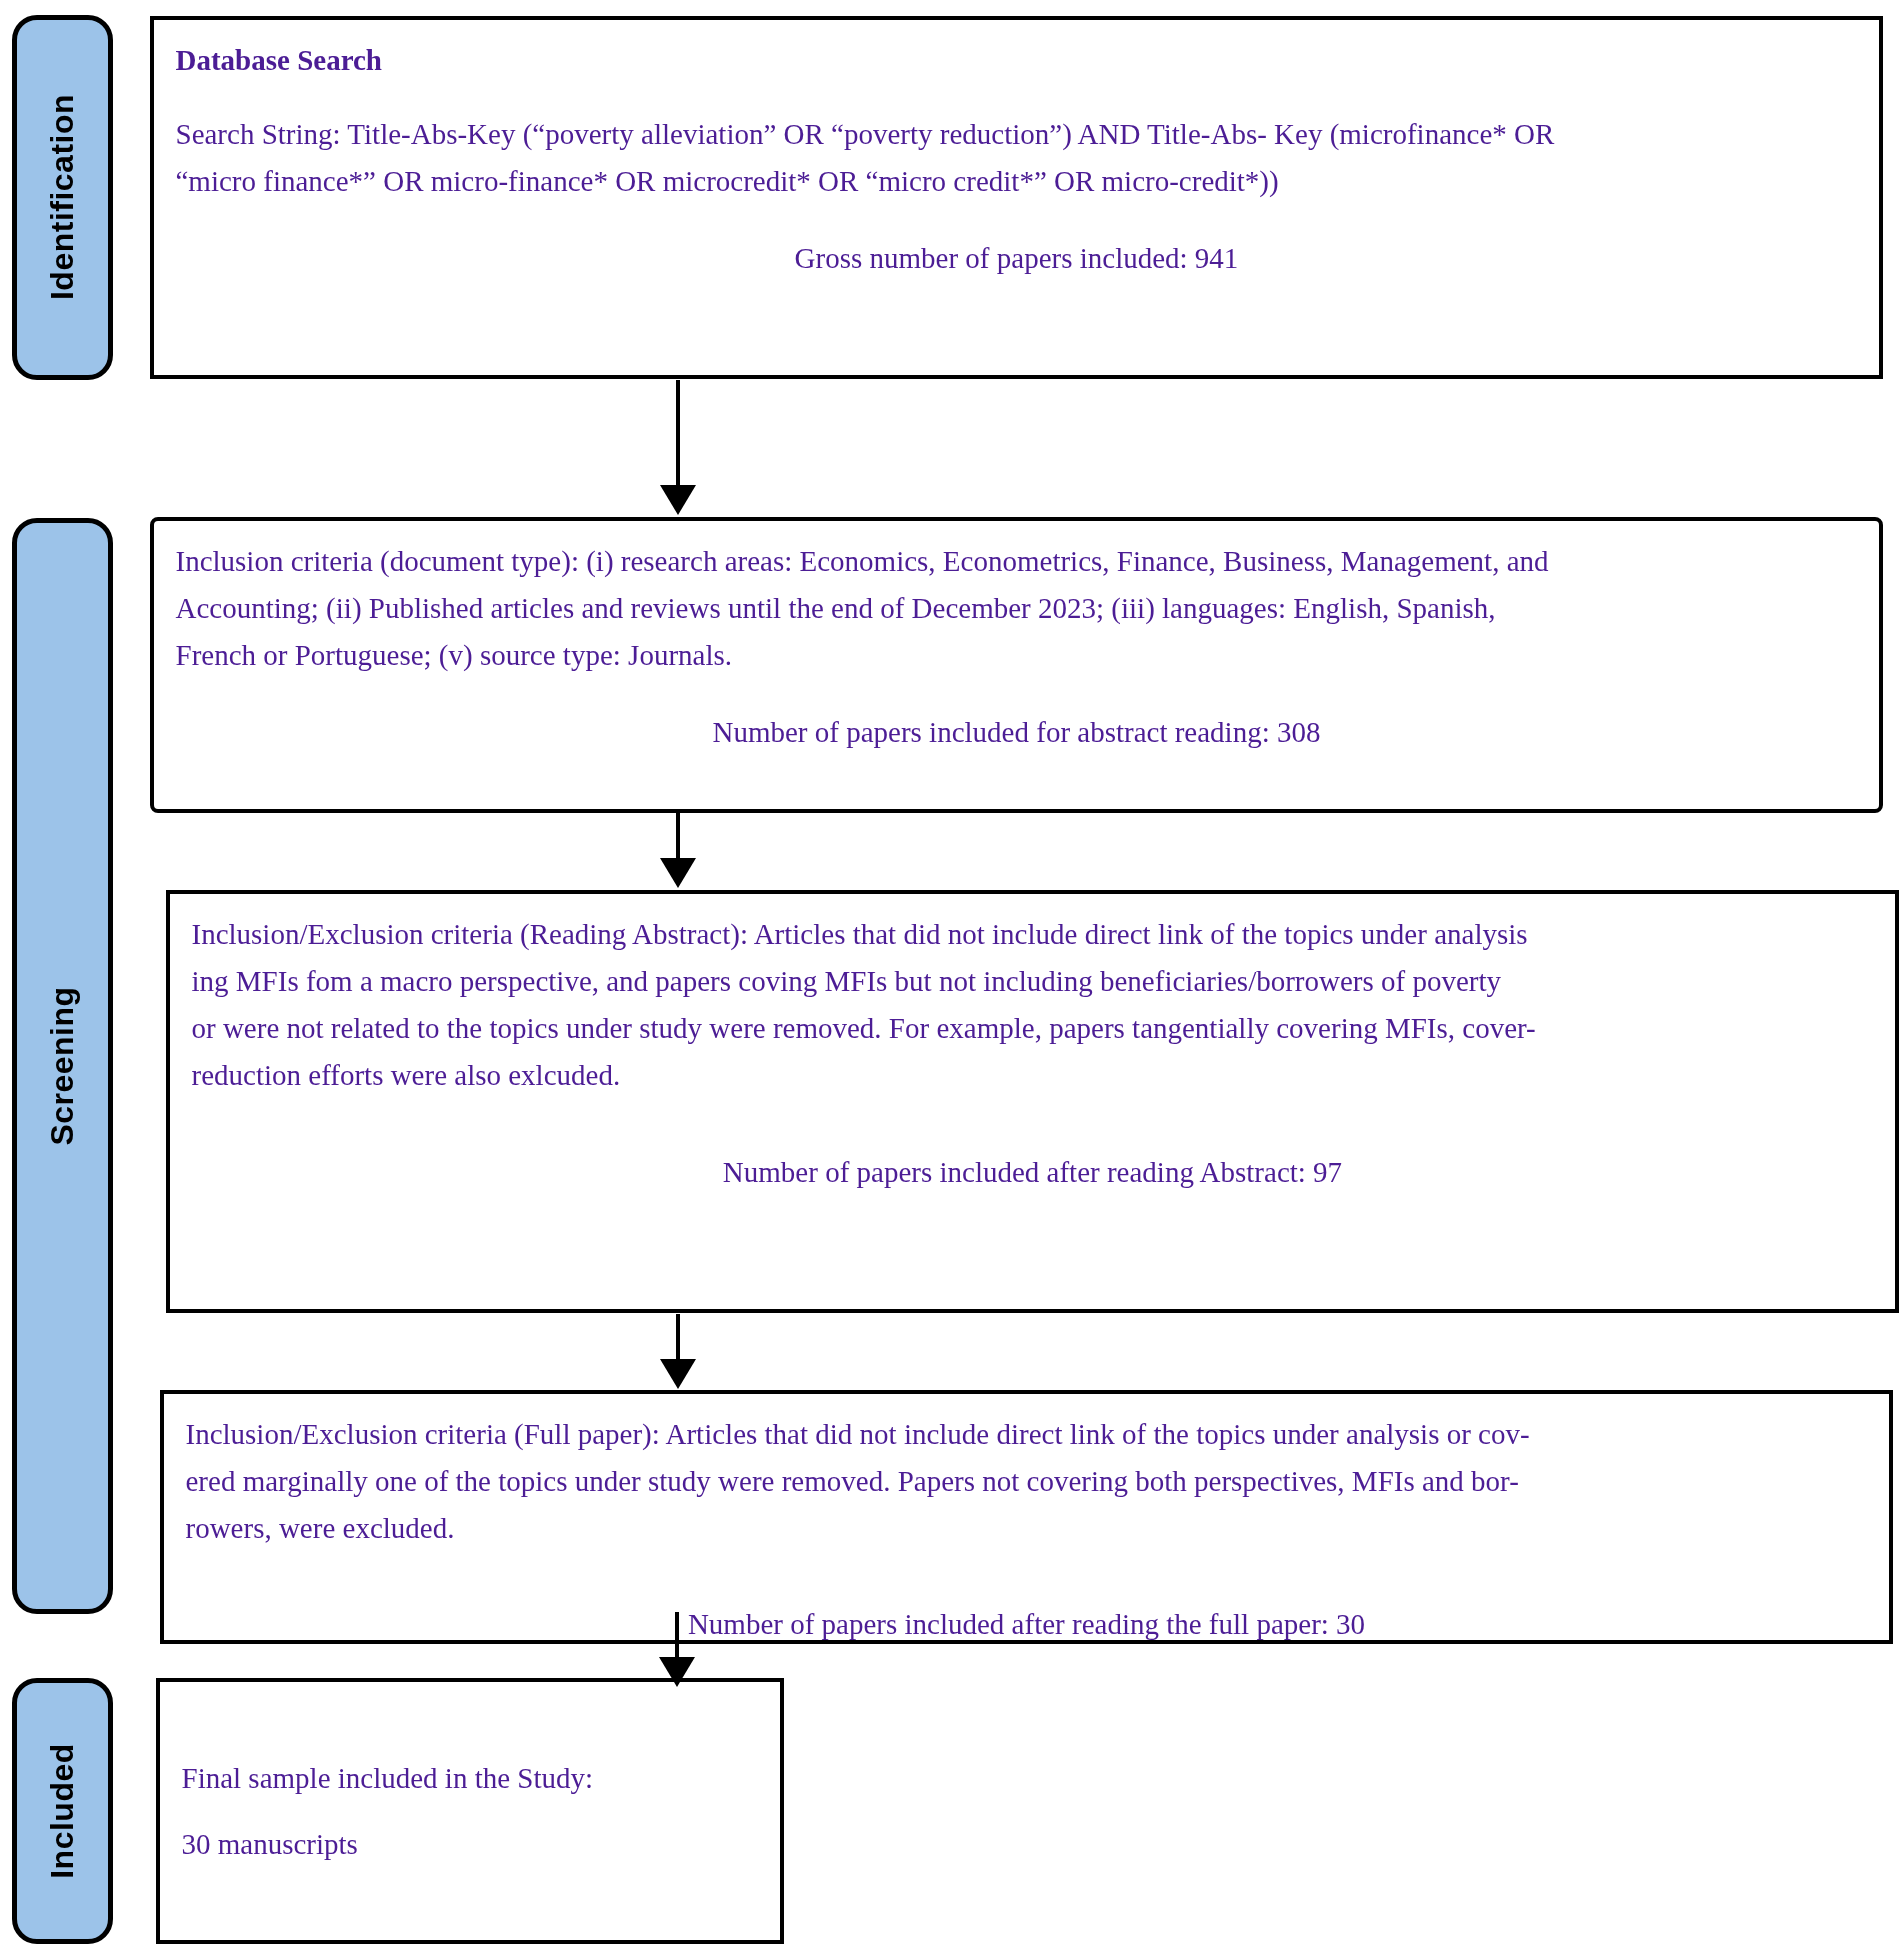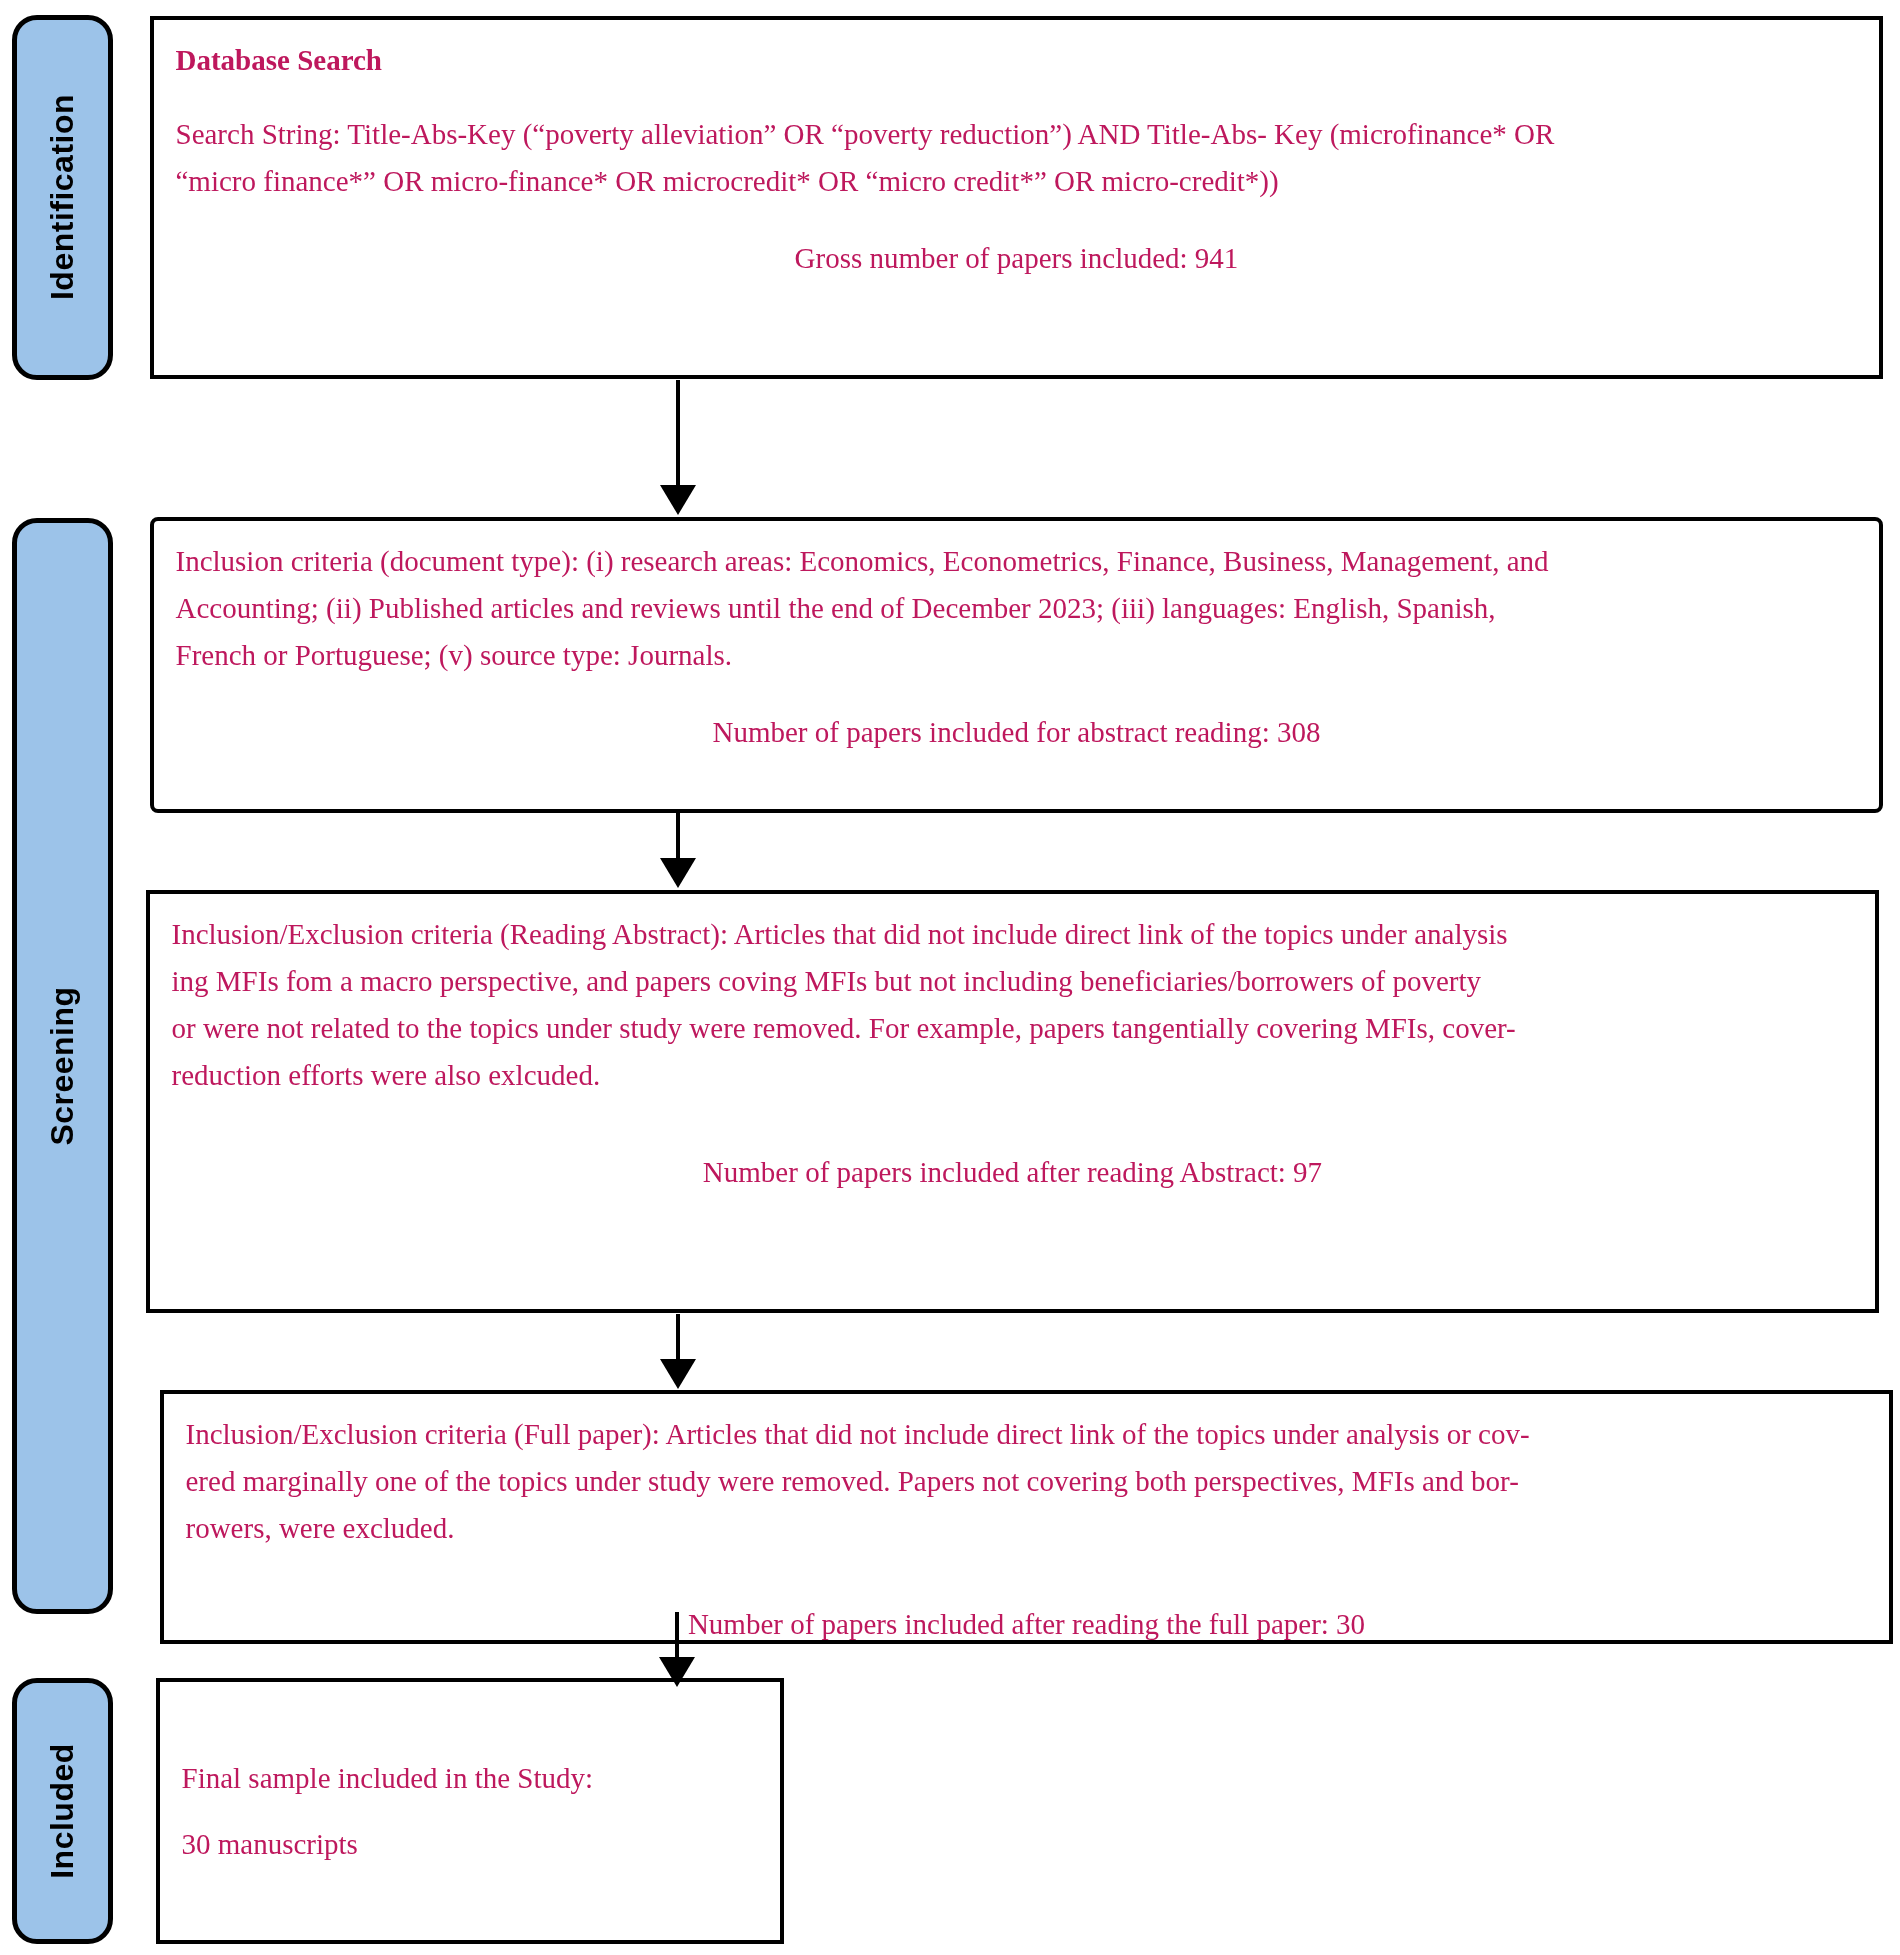--- a/index.html
+++ b/index.html
@@ -51,26 +51,26 @@
   #stage-included       { left: 11.7px;  top: 1678px; width: 101px; height: 266px; }
 
   
   .box {
     position: absolute;
     background: #ffffff;
     border: 4.4px solid #000000;
     box-sizing: border-box;
     font-size: 29px;
     line-height: 1.62;
-    color: #be185d;
+    color: #4c1d95;
     padding: 16.6px 21.5px 13.7px 21.5px;
   }
   #box-identification { left: 150px; top: 16px;   width: 1733px; height: 363px; }
   #box-screening-1    { left: 150px; top: 517px; width: 1733px; height: 296px; border-radius: 8px; }
-  #box-screening-2    { left: 146px; top: 890px; width: 1733px; height: 423px; }
+  #box-screening-2    { left: 166px; top: 890px; width: 1733px; height: 423px; }
   #box-screening-3    { left: 160px; top: 1390px; width: 1733px; height: 254px; }
   #box-included       { left: 150px; top: 1678px; width: 628px; height: 266px; }
 
   .box p { margin: 0; }
   .box .line { margin: 0; }
   .box .bold { font-weight: bold; }
   .box .right { text-align: center; }
   .box .spacer-sm { height: 13.7px; }
   .box .spacer-md { height: 30px; }
   #box-screening-1 .count { margin-top: 30px; }

